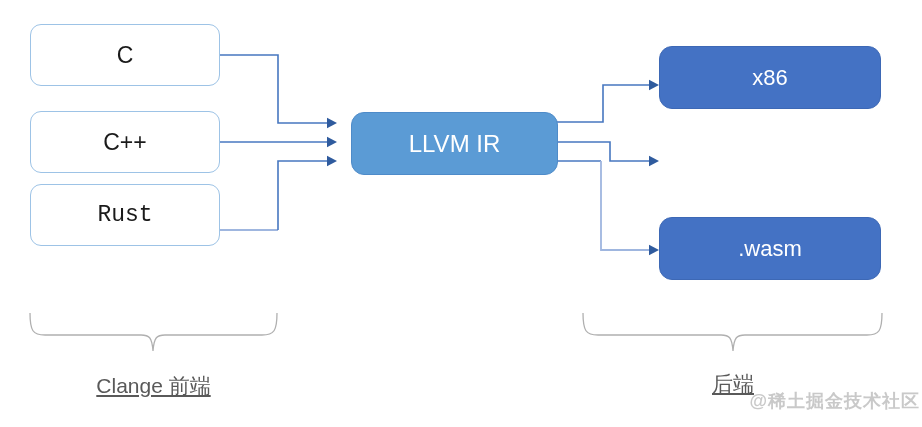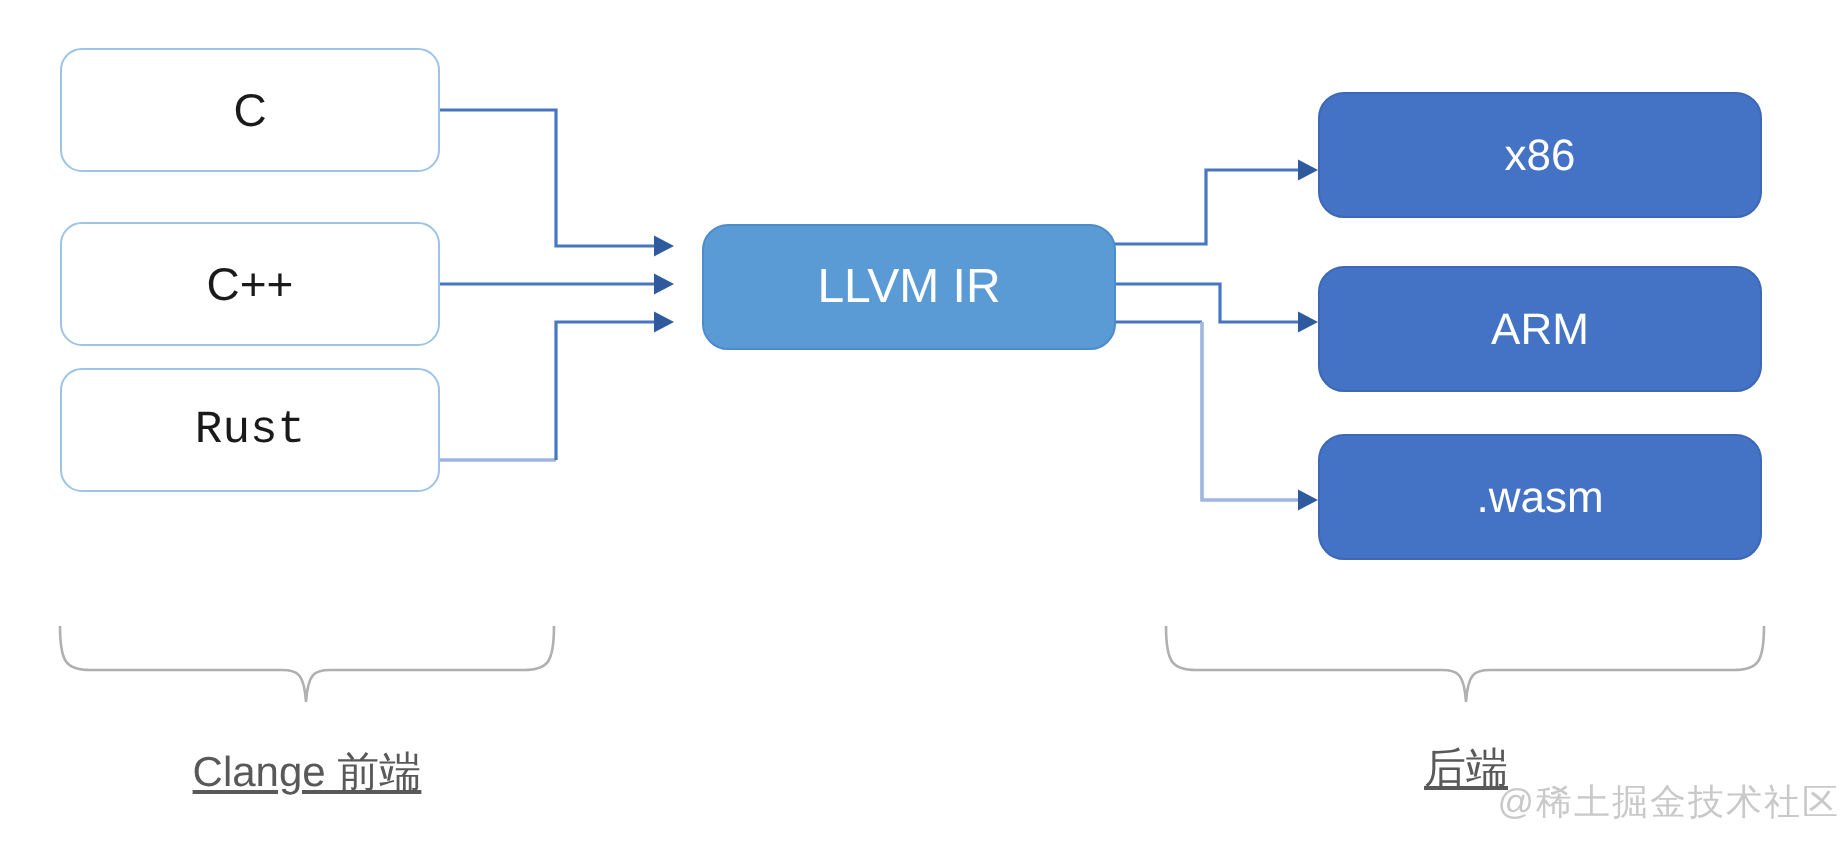--- a/index.html
+++ b/index.html
@@ -66,20 +66,21 @@
   }
   .label-frontend { left: 30px;  top: 372px; width: 247px; }
   .label-backend  { left: 583px; top: 370px; width: 300px; }
   .watermark {
     position: absolute;
     left: 700px; top: 389px; width: 220px;
     text-align: right;
     color: #C9C9C9;
     font-size: 18px;
     letter-spacing: 1px;
+    font-weight: bold;
   }
 </style>
 </head>
 <body>
 
 <div class="stage">
 
   <svg class="connectors" viewBox="0 0 922 427">
 
     <path d="M220 55 H278 V123 H328" fill="none" stroke="#4777C0" stroke-width="1.6"></path>
@@ -116,23 +117,20 @@
     <span>Rust</span>
   </div>
 
   <div class="box ir-box">
     <span>LLVM IR</span>
   </div>
 
   <div class="box backend-box be-x86">
     <span>x86</span>
   </div>
-  <div class="box backend-box be-arm">
-    <span>ARM</span>
-  </div>
   <div class="box backend-box be-wasm">
     <span>.wasm</span>
   </div>
 
   <div class="group-label label-frontend">Clange 前端</div>
   <div class="group-label label-backend">后端</div>
 
   <div class="watermark">@稀土掘金技术社区</div>
 
 </div>

